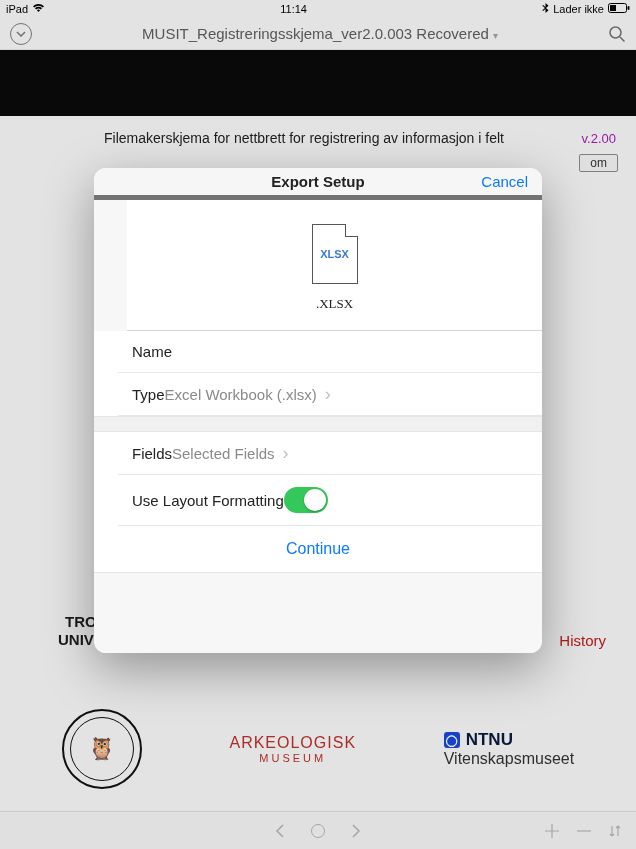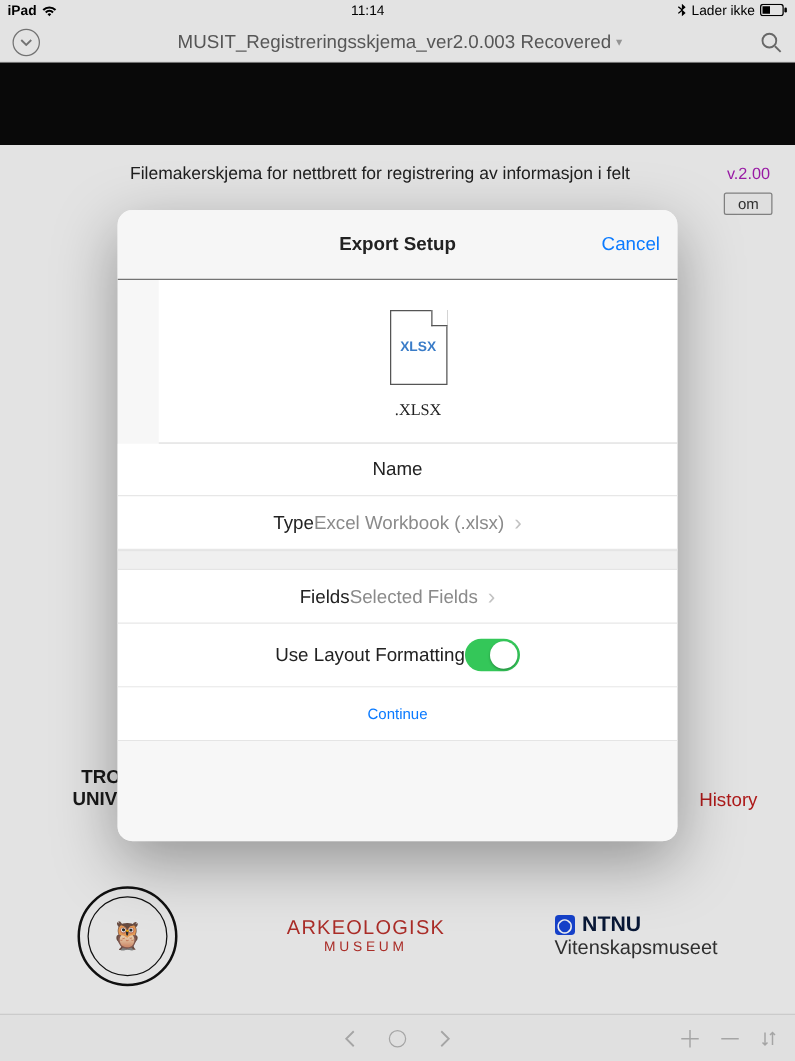--- a/index.html
+++ b/index.html
@@ -1,21 +1,21 @@
 <!DOCTYPE html>
 <html><head>
 <meta charset="utf-8">
 <style>
   * { box-sizing: border-box; margin: 0; padding: 0; }
   html, body { width: 636px; height: 849px; font-family: -apple-system, "Helvetica Neue", Arial, sans-serif; overflow: hidden; }
   body { background: #f2f2f2; position: relative; }
 
   
   .status-bar { height: 18px; background: #f2f2f2; display: flex; align-items: center; font-size: 11px; padding: 0 6px; justify-content: space-between; }
-  .status-left { display: flex; align-items: center; gap: 4px; font-weight: bold; }
+  .status-left { display: flex; align-items: flex-start; gap: 4px; }
   .status-right { display: flex; align-items: flex-start; gap: 4px; }
   .status-center { font-weight: 500; }
   .wifi-icon, .bt-icon { display:inline-block; }
 
   
   .title-bar { height: 32px; display: flex; align-items: center; padding: 0 10px; background: #f2f2f2; border-bottom: 1px solid #e2e2e2; }
   .title-bar .circle-down { width: 22px; height: 22px; border: 1.5px solid #7a7a7a; border-radius: 50%; display:flex; align-items:center; justify-content:center; color:#7a7a7a; font-size:11px; }
   .title-bar .title { flex: 1; text-align: center; color: #5c5c5c; font-size: 15px; font-weight: 500; }
   .title-bar .drop { color:#9e9e9e; font-size:10px; margin-left:4px; vertical-align: middle;}
   .search-icon { width: 18px; height:18px; }
@@ -49,39 +49,39 @@
   .bottom-bar { position:absolute; left:0; right:0; bottom:0; height:38px; background:#efefef; border-top:1px solid #d8d8d8; display:flex; align-items:center; justify-content:center; }
   .bb-nav { display:flex; gap:26px; align-items:center; color:#b0b0b0; font-size:18px;}
   .bb-nav .mid { width:14px; height:14px; border:1.5px solid #b0b0b0; border-radius:50%;}
   .bb-right { position:absolute; right:14px; display:flex; gap:16px; color:#b0b0b0; font-size:18px; align-items:center;}
 
   
   .overlay { position:absolute; inset:0; background: rgba(0,0,0,0.06); }
 
   
   .modal { position:absolute; left:94px; top:168px; width:448px; background:#f7f7f7; border-radius:12px; box-shadow: 0 16px 50px rgba(0,0,0,0.35); overflow:hidden; }
-  .modal-header { height: 56px; background:#f6f6f6; border-bottom:1px solid #737373; display:flex; align-items:center; justify-content:center; position:relative;}
+  .modal-header { height: 32px; background:#f6f6f6; border-bottom:5px solid #737373; display:flex; align-items:center; justify-content:center; position:relative;}
   .modal-title { font-size:15px; font-weight:600; color:#222; }
   .modal-cancel { position:absolute; right:14px; color:#0a7aff; font-size:15px; }
   .modal-preview { background:#fff; border-bottom:1px solid #d8d8d8; padding: 24px 0 18px; display:flex; flex-direction:column; align-items:center; gap:12px;margin-left:33px;}
   .file-icon { width:46px; height:60px; border:1.5px solid #555; position:relative; display:flex; align-items:center; justify-content:center; }
   .file-icon::before { content:""; position:absolute; top:-1px; right:-1px; width:12px; height:12px; background:#fff; border-left:1.5px solid #555; border-bottom:1.5px solid #555;}
   .file-icon-label { font-size:11px; color:#3a7cc8; font-weight:600;}
   .file-ext { font-size:13px; color:#222;font-family:Liberation Serif, serif; }
   .modal-section { background:#fff; }
-  .modal-row { display:flex; align-items:center; justify-content:center; padding: 12px 14px; border-bottom:1px solid #e7e7e7; font-size:15px;}
+  .modal-row { display:flex; align-items:center; justify-content:flex-start; padding: 12px 14px; border-bottom:1px solid #e7e7e7; font-size:15px;margin-left:24px;}
   .modal-row .label { color:#222; }
   .modal-row .value { color:#8a8a8a; display:flex; align-items:center; gap:8px;}
   .modal-row .value.link { color:#0a7aff; }
   .chev { color:#c2c2c2; font-size:18px; line-height:1;}
   .modal-gap { height:16px; background:#f0f0f0; border-top:1px solid #e5e5e5; border-bottom:1px solid #e5e5e5;}
   .toggle { width:44px; height:26px; background:#34c759; border-radius:13px; position:relative; }
   .toggle::after { content:""; position:absolute; right:2px; top:2px; width:22px; height:22px; background:#fff; border-radius:50%; box-shadow:0 1px 2px rgba(0,0,0,0.3);}
   .modal-note { padding: 10px 14px 14px; font-size:11.5px; color:#8a8a8a; background:#f0f0f0; border-bottom:1px solid #e5e5e5;}
-  .modal-continue { background:#fff; text-align:center; padding:14px; color:#0a7aff; font-size:12px; border-bottom:1px solid #e5e5e5;}
+  .modal-continue { background:#fff; text-align:center; padding:14px; color:#0a7aff; font-size:16px; border-bottom:1px solid #e5e5e5;}
   .modal-tail { height:80px; background:#f7f7f7;}
 
   svg { display:block; }
 </style>
 </head>
 <body>
 
 <div class="status-bar">
   <div class="status-left">
     <span>iPad</span>

